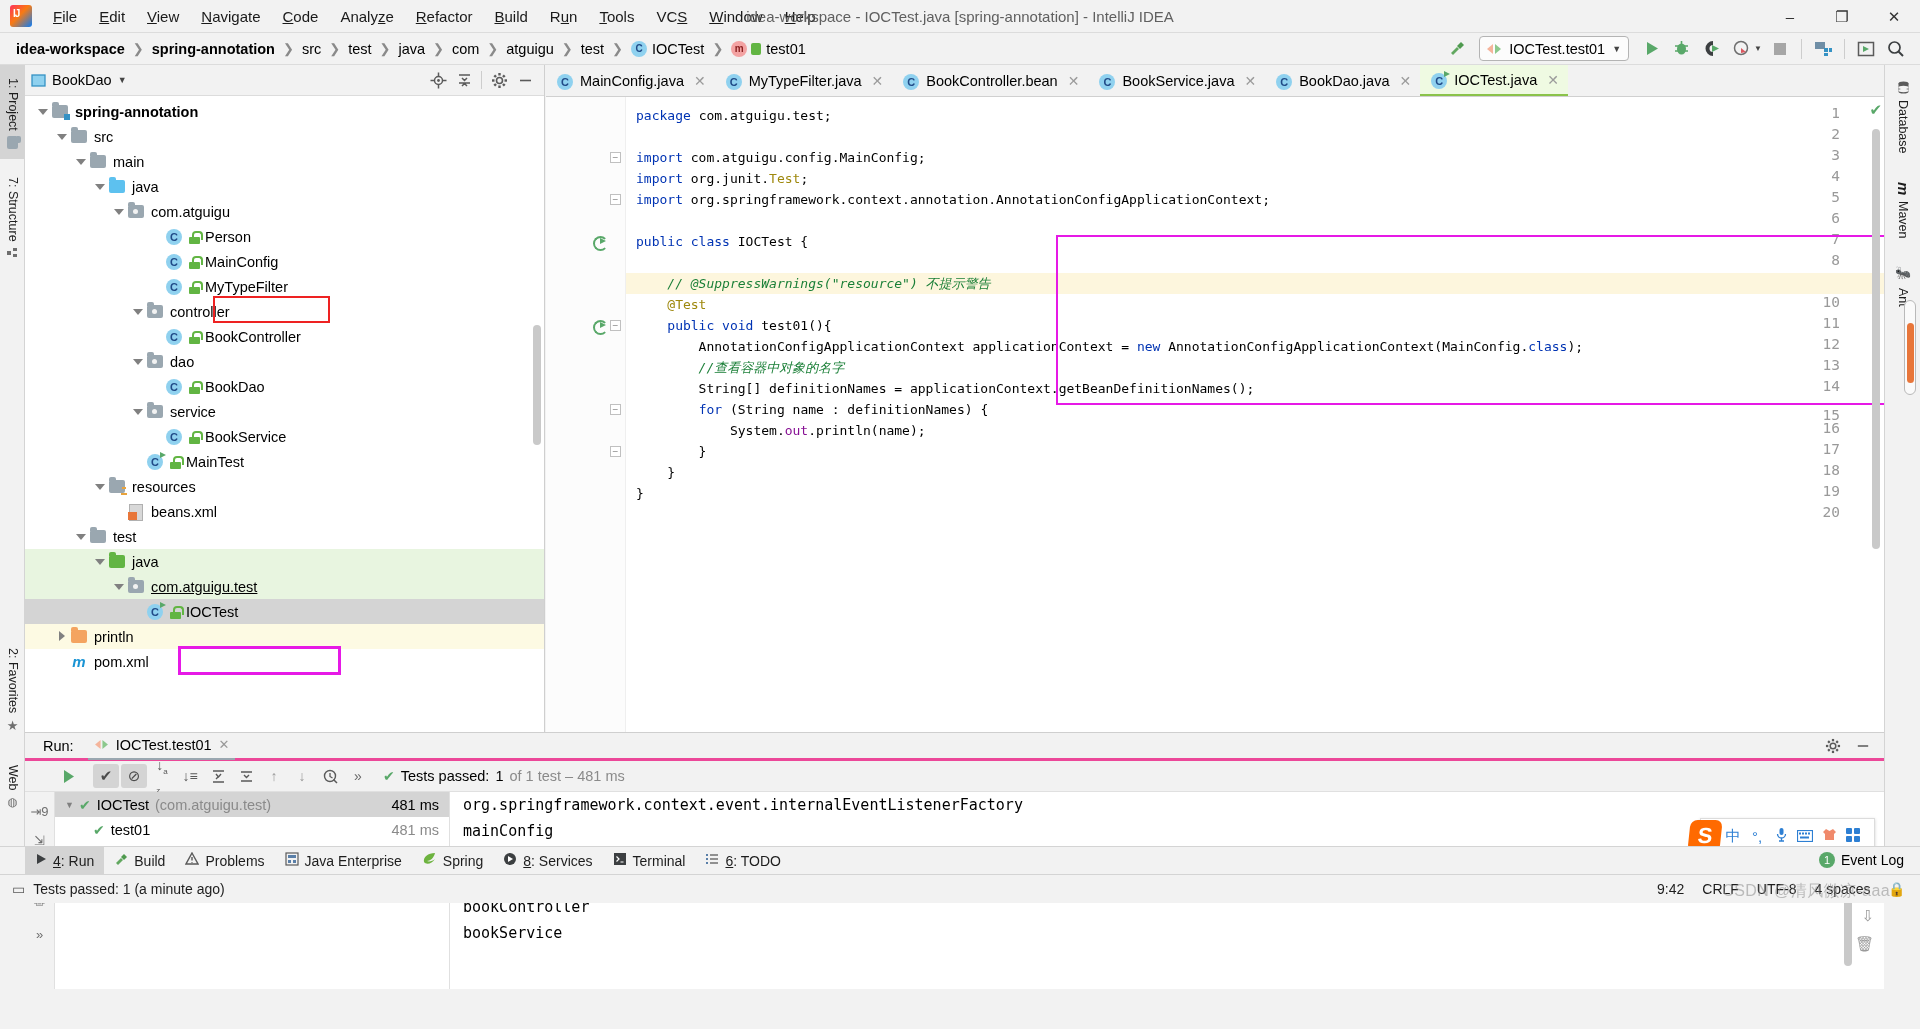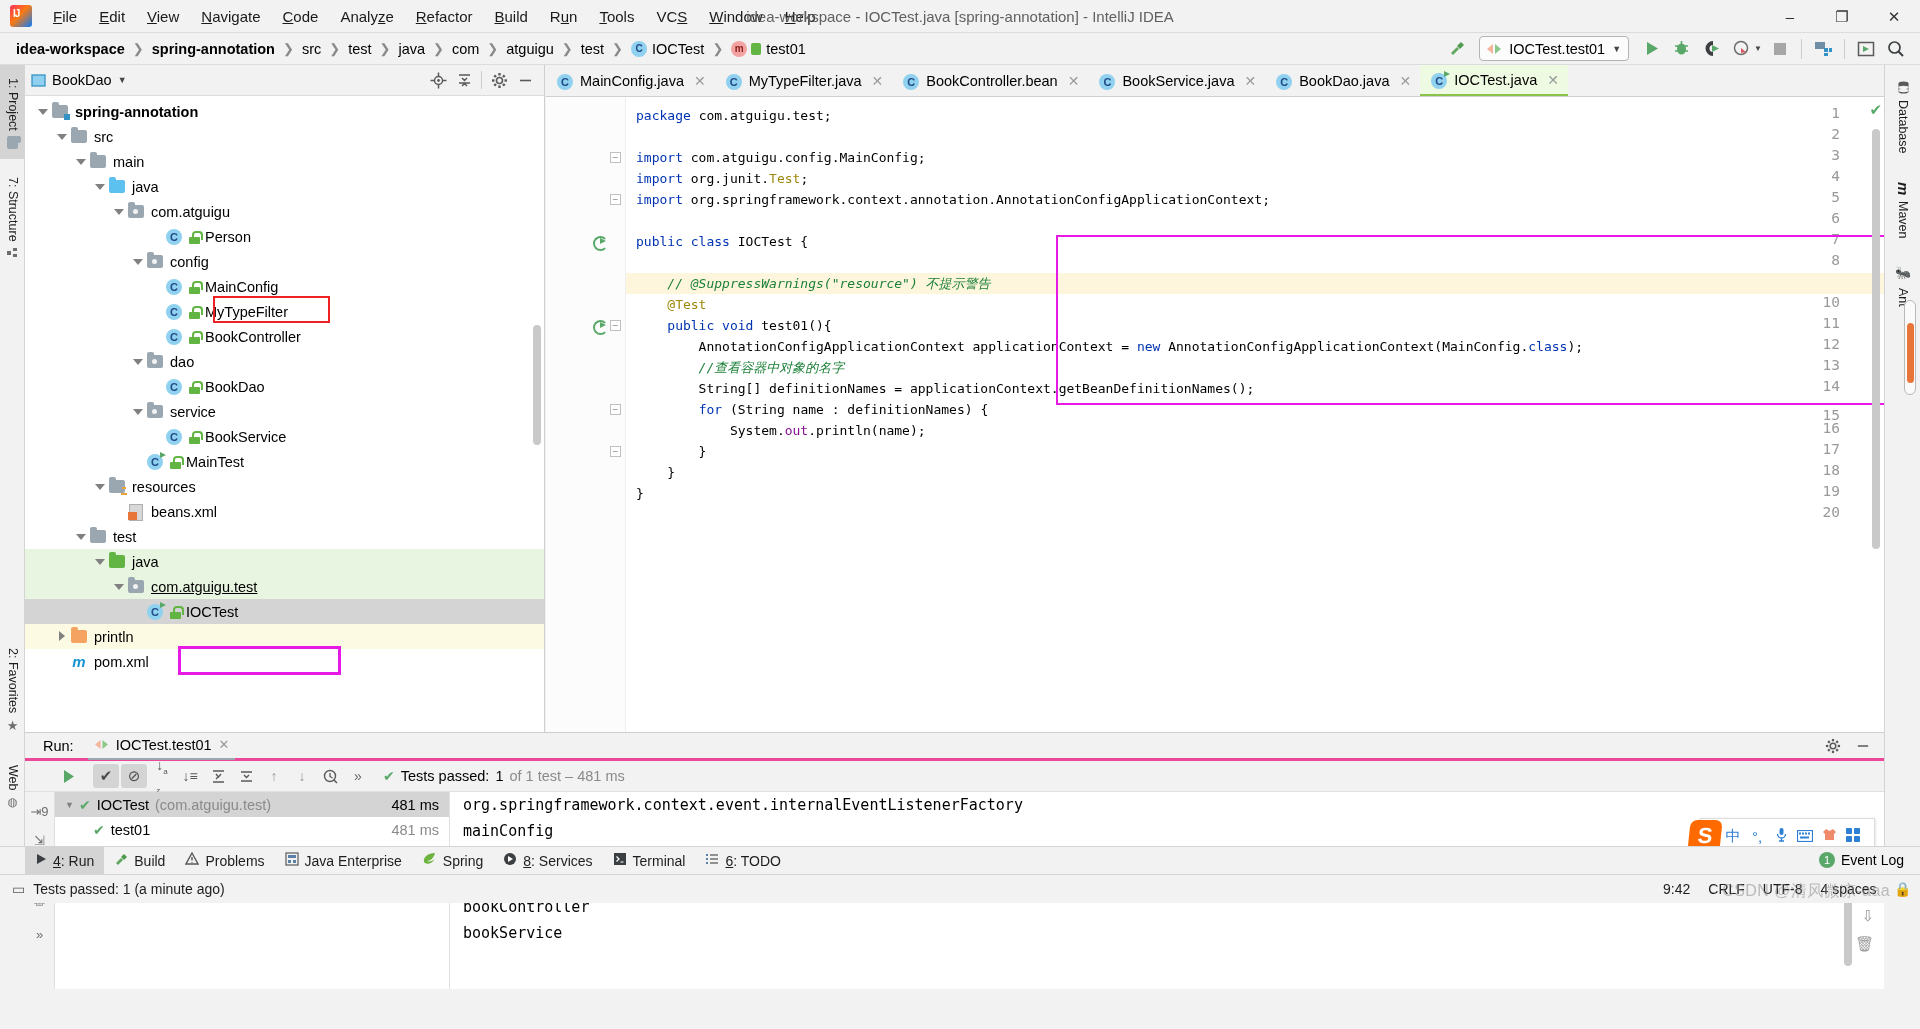--- a/index.html
+++ b/index.html
@@ -170,21 +170,21 @@
   
   .bottombar{ position:absolute; left:0; bottom:29px; width:1920px; height:28px; background:#f2f2f2; border-top:1px solid #d4d4d4;
     display:flex; align-items:center; padding-left:25px;}
   .bb{ display:flex; align-items:center; gap:6px; font-size:14px; height:28px; padding:0 10px; color:#1d1d1d;}
   .bb.sel{ background:#d4d4d4;}
   .bb .gi{ font-size:13px; }
   .evlog{ margin-left:auto; display:flex; align-items:center; gap:6px; padding-right:16px; font-size:14px;}
   .evbadge{ width:16px;height:16px;border-radius:50%;background:#59a869;color:#fff;font-size:11px;display:flex;align-items:center;justify-content:center;}
   .statusbar{ position:absolute; left:0; bottom:0; width:1920px; height:29px; background:#f2f2f2; border-top:1px solid #d4d4d4;
     display:flex; align-items:center; padding-left:12px; font-size:14px; color:#1d1d1d;}
-  .statusbar .right{ margin-left:auto; display:flex; align-items:center; gap:18px; padding-right:8px;}
+  .statusbar .right{ margin-left:auto; display:flex; align-items:center; gap:18px; padding-right:14px;}
   .wmark{ position:absolute; right:30px; bottom:1px; font-size:16px; color:rgba(140,140,140,.55); pointer-events:none; letter-spacing:.4px;}
   .scrollthumb{ position:absolute; background:#c9c9c9; border-radius:4px; width:8px;}
 </style>
 </head>
 <body>
 
 <div class="app">
 
   <div class="menubar">
     <div class="ij-logo"></div>
@@ -427,42 +427,42 @@
           <span class="lbl">com.atguigu</span>
         </div>
         <div class="node" style="padding-left: 126px;">
           <span class="arrow"></span>
           <span class="ico">
             <span class="cls">C</span>
           </span>
           <span class="lockico"></span>
           <span class="lbl">Person</span>
         </div>
-        <div class="node" style="padding-left: 107px;">
-          <span class="arrow down"></span>
-          <span class="ico">
-            <span class="pkgi" style="display:block"></span>
-          </span>
-          <span class="lbl">config</span>
-        </div>
         <div class="node" style="padding-left: 126px;">
           <span class="arrow"></span>
           <span class="ico">
             <span class="cls">C</span>
           </span>
           <span class="lockico"></span>
           <span class="lbl">MainConfig</span>
         </div>
         <div class="node" style="padding-left: 126px;">
           <span class="arrow"></span>
           <span class="ico">
             <span class="cls">C</span>
           </span>
           <span class="lockico"></span>
           <span class="lbl">MyTypeFilter</span>
+        </div>
+        <div class="node" style="padding-left: 107px;">
+          <span class="arrow down"></span>
+          <span class="ico">
+            <span class="pkgi" style="display:block"></span>
+          </span>
+          <span class="lbl">controller</span>
         </div>
         <div class="node" style="padding-left: 126px;">
           <span class="arrow"></span>
           <span class="ico">
             <span class="cls">C</span>
           </span>
           <span class="lockico"></span>
           <span class="lbl">BookController</span>
         </div>
         <div class="node" style="padding-left: 107px;">

